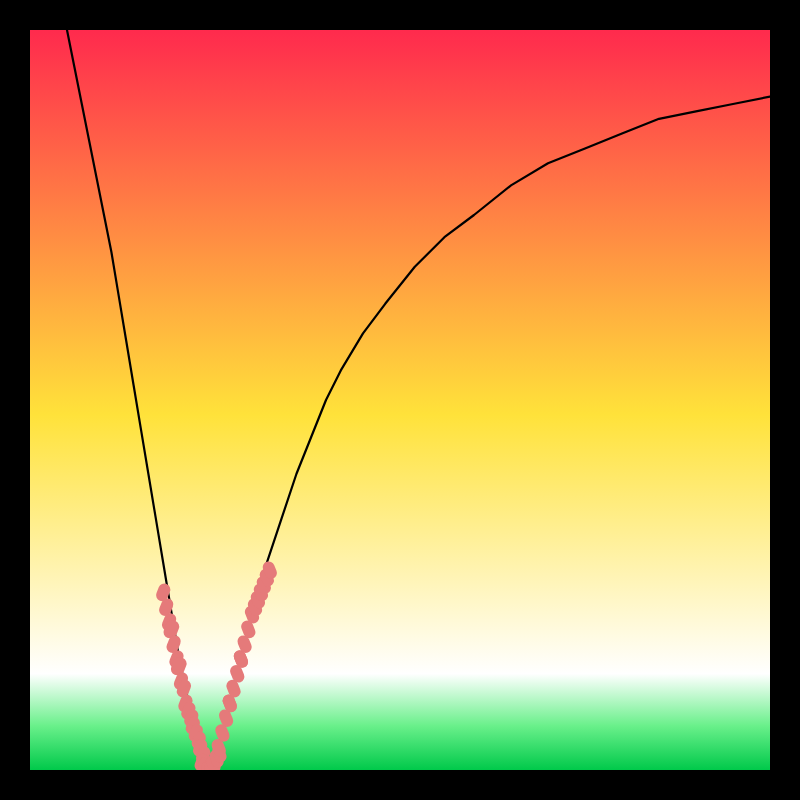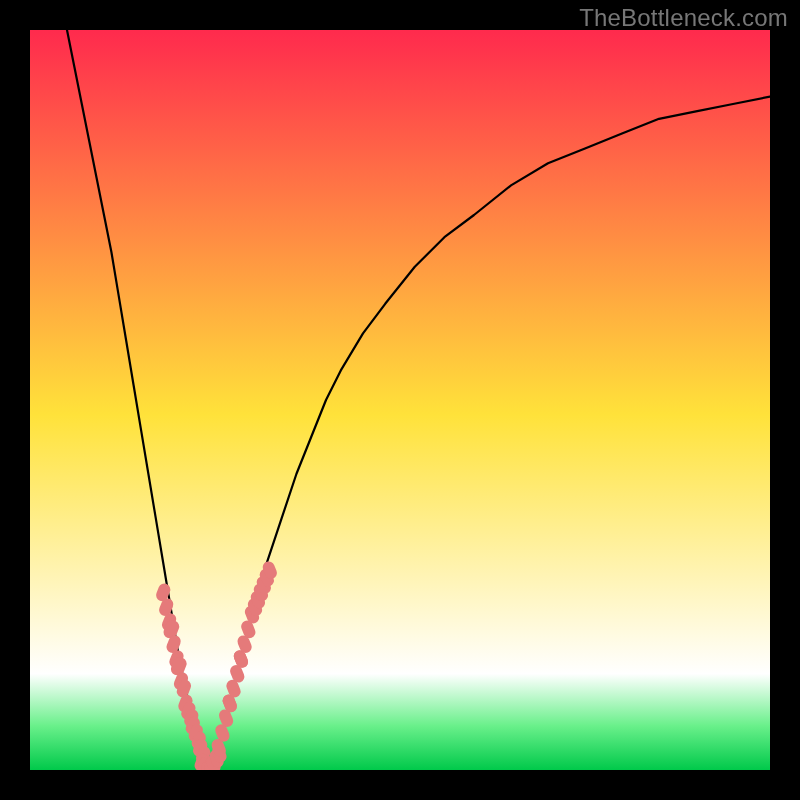--- a/index.html
+++ b/index.html
@@ -41,21 +41,20 @@
     font-weight: 400;
     letter-spacing: 0.2px;
     z-index: 5;
     user-select: none;
   }
 </style>
 </head>
 <body>
 
 <div class="frame">
-  <div class="watermark">TheBottleneck.com</div>
   <div class="plot">
     <svg id="chart-svg" viewBox="0 0 740 740" preserveAspectRatio="none">
         <defs>
           <linearGradient id="bg-grad" x1="0" y1="0" x2="0" y2="1">
             <stop offset="0%" stop-color="#ff2a4d"></stop>
             <stop offset="52%" stop-color="#ffe23a"></stop>
             <stop offset="87%" stop-color="#ffffff"></stop>
             <stop offset="94%" stop-color="#6af08b"></stop>
             <stop offset="100%" stop-color="#00c94a"></stop>
           </linearGradient>

